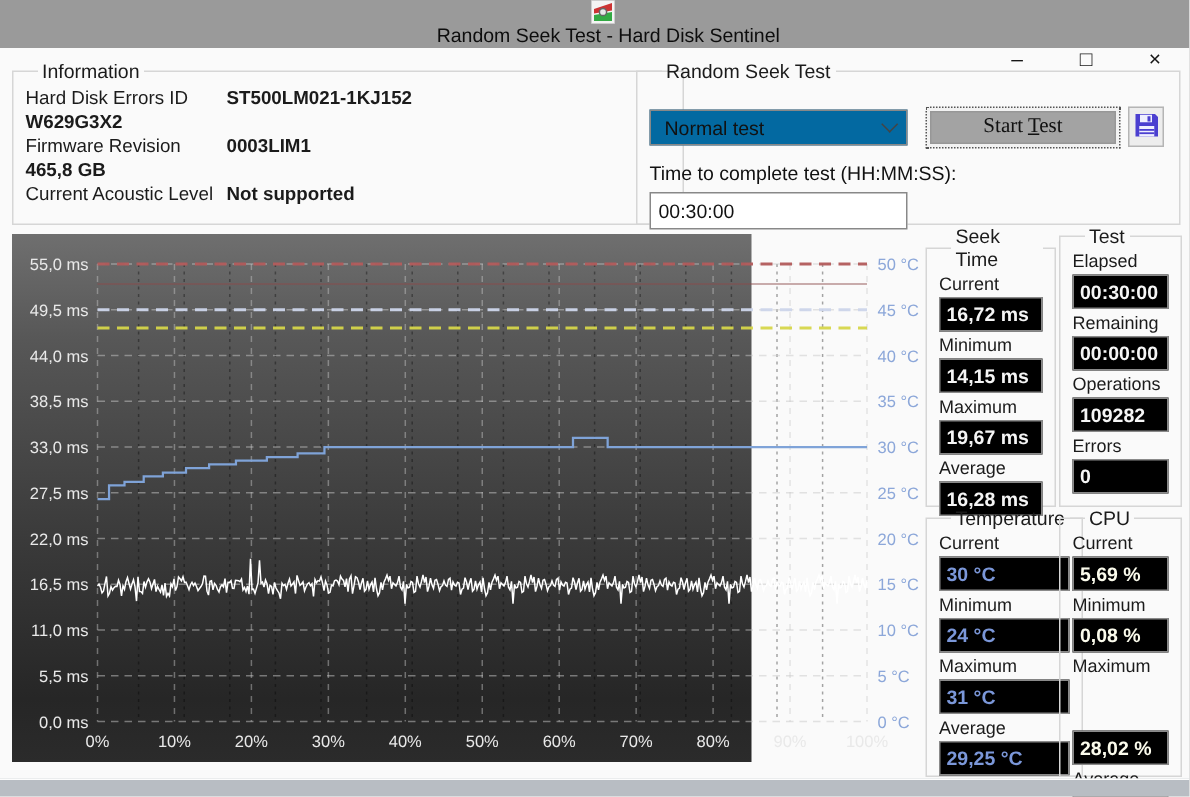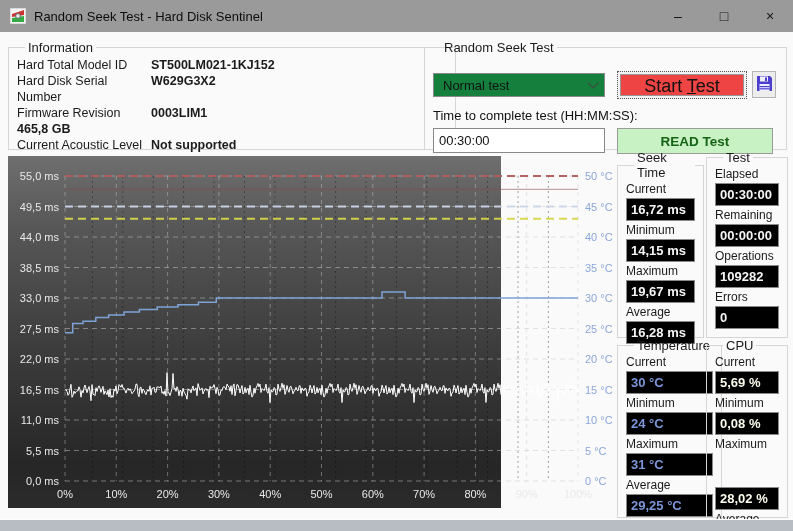--- a/index.html
+++ b/index.html
@@ -3,43 +3,43 @@
 <meta charset="utf-8">
 <style>
   html,body{margin:0;padding:0;background:#d0d0d0;}
   *{box-sizing:border-box;}
   .window{
     position:relative;width:793px;height:531px;overflow:hidden;
     font-family:"Liberation Sans",sans-serif;background:#fafafa;
   }
   
   .titlebar{position:absolute;left:0;top:0;width:793px;height:32px;background:#9a9a9a;
-    display:flex;align-items:center;padding-left:10px;}
+    display:flex;align-items:center;padding-left:10px;flex-direction:column;}
   .app-icon{width:16px;height:16px;display:inline-block;flex:0 0 auto;}
   .titletext{font-size:13px;color:#0d0d0d;margin-left:8px;white-space:nowrap;}
   .winbtns{margin-left:auto;display:flex;height:100%;}
   .winbtn{width:46px;height:100%;display:flex;align-items:center;justify-content:center;
     font-size:14px;color:#161616;cursor:default;}
   
   fieldset.group{position:absolute;border:1px solid #d6d6d6;margin:0;padding:2px 8px;background:transparent;}
   fieldset.group legend{font-size:13px;color:#1b1b1b;padding:0 3px;margin-left:8px;}
   
   .info-group{left:8px;top:40px;width:448px;height:110px;}
   .info-row{display:grid;grid-template-columns:134px 1fr;font-size:12.5px;line-height:16px;color:#1b1b1b;}
   .ivalue{font-weight:bold;}
   
   .test-group{left:424px;top:40px;width:363px;height:110px;}
-  .combo{position:absolute;left:8px;top:18px;width:172px;height:24px;background:#15803d;
+  .combo{position:absolute;left:8px;top:18px;width:172px;height:24px;background:#0369a1;
     border:1px solid #888;display:flex;align-items:center;padding:0 9px;font-size:13px;color:#111;}
   .combo .chev{margin-left:auto;width:8px;height:8px;border-right:1.5px solid #444;border-bottom:1.5px solid #444;
     transform:rotate(45deg) translateY(-3px);}
   .focus-ring{position:absolute;left:192px;top:16px;width:130px;height:28px;border:1px dotted #555;
     padding:2px;background:#f2f2f2;}
-  .start-btn{width:100%;height:100%;background:#ef4444;border:1px solid #979797;font-size:18px;
-    font-family:Liberation Sans, sans-serif;color:#111;}
+  .start-btn{width:100%;height:100%;background:#a3a3a3;border:1px solid #979797;font-size:14px;
+    font-family:Liberation Serif, serif;color:#111;}
   .accel{text-decoration:underline;}
   .save-btn{position:absolute;left:327px;top:16px;width:24px;height:27px;background:#ededed;
     border:1px solid #b5b5b5;display:flex;align-items:center;justify-content:center;padding:0;}
   .time-label{position:absolute;left:8px;top:53px;font-size:13px;color:#111;}
   .time-input{position:absolute;left:8px;top:73px;width:172px;height:25px;border:1px solid #888;
     font-size:13px;padding:0 5px;font-family:"Liberation Sans",sans-serif;color:#111;background:#fff;}
   .read-test{position:absolute;left:192px;top:73px;width:156px;height:26px;border:1px solid #9a9a9a;
     display:flex;align-items:center;justify-content:center;font-size:13.5px;font-weight:bold;}
   
   .chart-panel{position:absolute;left:8px;top:156px;width:493px;height:352px;
@@ -77,25 +77,24 @@
     <div class="winbtns">
       <div class="winbtn">–</div>
       <div class="winbtn">□</div>
       <div class="winbtn">×</div>
     </div>
   </div>
 
   <fieldset class="group info-group">
     <legend>Information</legend>
     <div class="info-row">
-      <span class="ilabel">Hard Total Model ID</span>
+      <span class="ilabel">Hard Disk Errors ID</span>
       <span class="ivalue">ST500LM021-1KJ152</span>
     </div>
     <div class="info-row">
-      <span class="ilabel">Hard Disk Serial Number</span>
       <span class="ivalue">W629G3X2</span>
     </div>
     <div class="info-row">
       <span class="ilabel">Firmware Revision</span>
       <span class="ivalue">0003LIM1</span>
     </div>
     <div class="info-row">
       <span class="ivalue">465,8 GB</span>
     </div>
     <div class="info-row">
@@ -120,21 +119,20 @@
           <rect x="4" y="1.5" width="8" height="5" fill="#efefff"></rect>
           <rect x="9" y="2.5" width="2" height="3.5" fill="#4b3fd0"></rect>
           <rect x="3.5" y="9" width="10" height="7" fill="#efefff"></rect>
           <rect x="3.5" y="11" width="10" height="1.2" fill="#4b3fd0"></rect>
           <rect x="3.5" y="13.2" width="10" height="1.2" fill="#4b3fd0"></rect>
         </svg>
       </span>
     </button>
     <div class="time-label">Time to complete test (HH:MM:SS):</div>
     <input class="time-input" value="00:30:00" style="">
-    <div class="read-test" style="background: rgb(201, 242, 196); color: rgb(21, 99, 21);">READ Test</div>
   </fieldset>
 
   <div class="chart-panel">
     <svg id="chart-svg" width="605" height="352">
         <line x1="84.4" y1="20" x2="84.4" y2="325" stroke="#000" stroke-width="1" stroke-dasharray="2,3" stroke-opacity="0.35"></line>
         <line x1="114.80000000000001" y1="20" x2="114.80000000000001" y2="325" stroke="#000" stroke-width="1" stroke-dasharray="2,3" stroke-opacity="0.35"></line>
         <line x1="145.20000000000002" y1="20" x2="145.20000000000002" y2="325" stroke="#000" stroke-width="1" stroke-dasharray="2,3" stroke-opacity="0.35"></line>
         <line x1="175.60000000000002" y1="20" x2="175.60000000000002" y2="325" stroke="#000" stroke-width="1" stroke-dasharray="2,3" stroke-opacity="0.35"></line>
         <line x1="206.00000000000003" y1="20" x2="206.00000000000003" y2="325" stroke="#000" stroke-width="1" stroke-dasharray="2,3" stroke-opacity="0.35"></line>
         <line x1="236.40000000000003" y1="20" x2="236.40000000000003" y2="325" stroke="#000" stroke-width="1" stroke-dasharray="2,3" stroke-opacity="0.35"></line>

